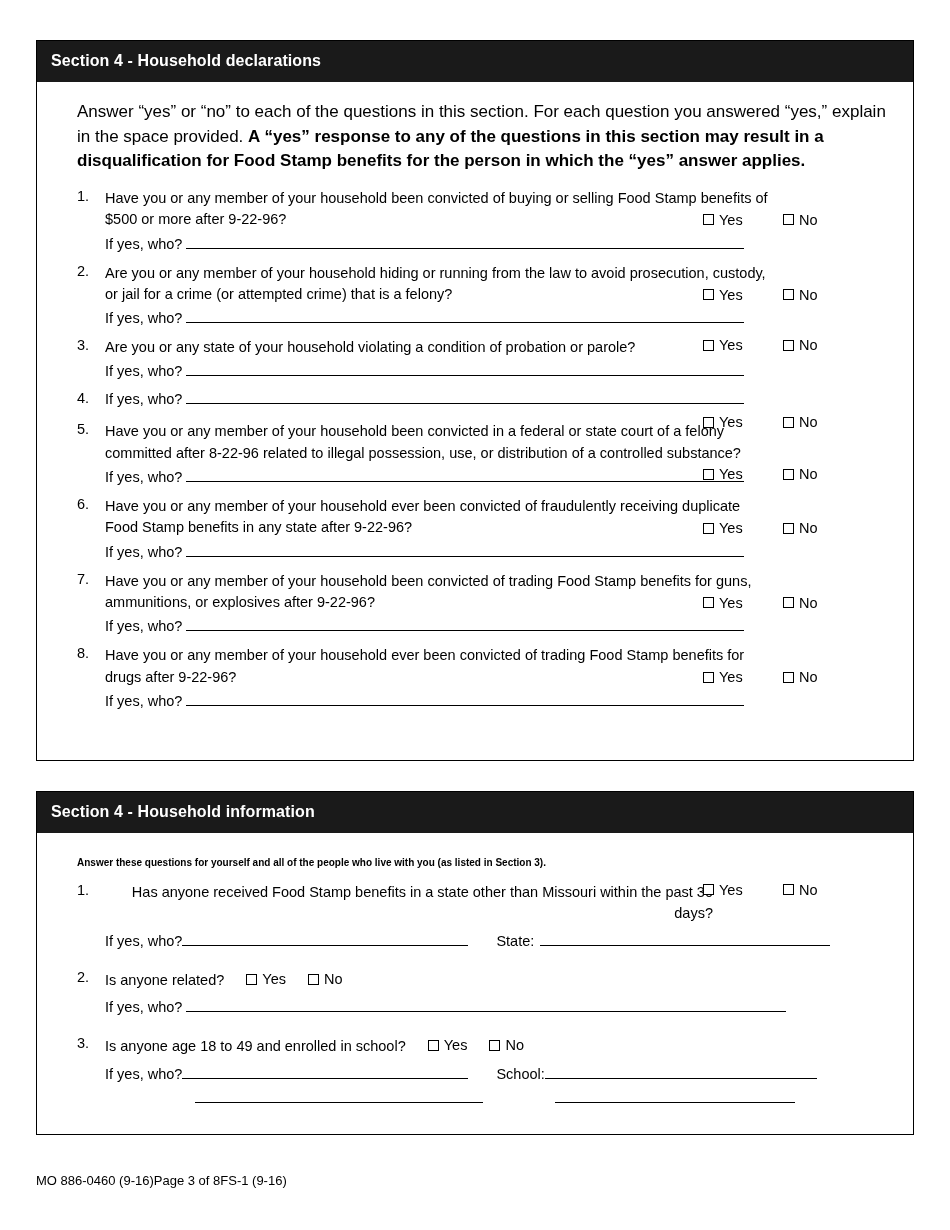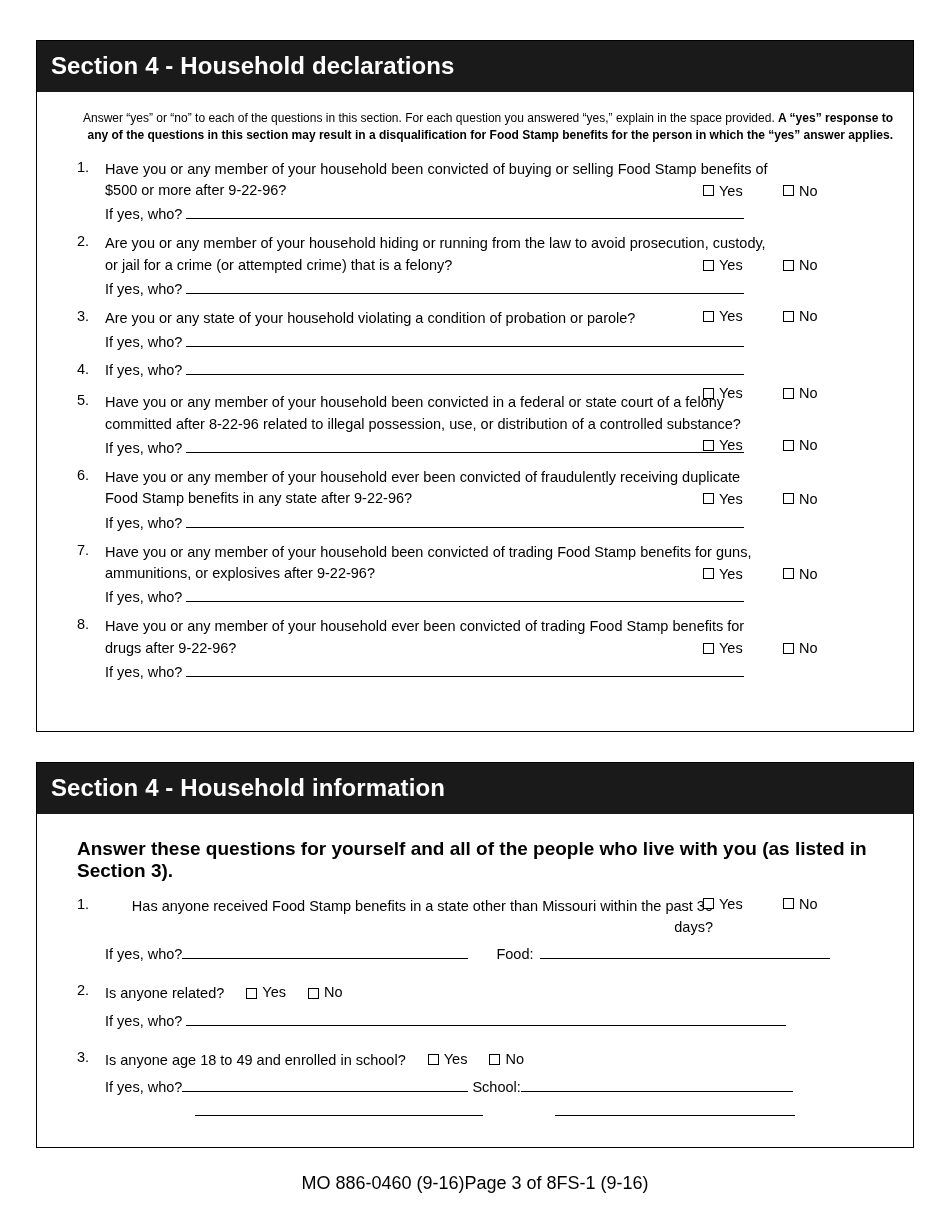--- a/index.html
+++ b/index.html
@@ -24,40 +24,39 @@
   }
   
   .section {
     border: 1px solid #000;
     box-sizing: border-box;
     background: #fff;
   }
   .section-header {
     background: #1a1a1a;
     color: #ffffff;
-    font-size: 24px;
+    font-size: 16px;
     font-weight: bold;
     padding: 11px 14px 12px 14px;
     letter-spacing: 0.1px;
   }
   .section-body {
     padding: 16px 20px 18px 20px;
   }
   
   .intro {
-    font-size: 12px;
+    font-size: 17px;
     line-height: 1.45;
     margin: 2px 0 14px 20px;
     max-width: 855px;
-    text-align: right;
   }
   .intro b { font-weight: bold; }
 
   .sub-instr {
-    font-size: 19px;
+    font-size: 10px;
     font-weight: bold;
     margin: 8px 0 14px 20px;
   }
 
   
   .q {
     position: relative;
     margin: 0 0 11px 0;
     min-height: 20px;
   }
@@ -133,24 +132,24 @@
     margin-top: 7px;
     white-space: nowrap;
   }
   .s5gap { height: 14px; }
 
   
   .footer {
     position: absolute;
     left: 36px;
     right: 36px;
-    bottom: 36px;
+    bottom: 42px;
     display: flex;
-    justify-content: center;
-    font-size: 18px;
+    justify-content: flex-start;
+    font-size: 13px;
   }
   .spacer-between { height: 30px; }
 </style>
 </head>
 <body>
 
 <div class="page">
 
   <div class="section">
     <div class="section-header">Section 4 - Household declarations</div>
@@ -307,21 +306,21 @@
               <span class="cbox"></span>
               <span>Yes</span>
             </div>
           <div class="opt no">
               <span class="cbox"></span>
               <span>No</span>
             </div>
         </div>
         <div class="s5line">
           <span>If yes, who?</span><span class="rule rule-s5a"></span>
-          <span style="margin-left:24px;">Food:</span><span class="rule rule-s5b"></span>
+          <span style="margin-left:24px;">State:</span><span class="rule rule-s5b"></span>
         </div>
       </div>
 
       <div class="s5gap"></div>
 
       <div class="s5row">
         <div class="q-num">2.</div>
         <div class="q-text" style="margin-right:180px;">
           <span>Is anyone related?</span>
           <span class="inline-opt">
@@ -348,21 +347,21 @@
               <span class="cbox"></span>
               <span>Yes</span>
             </span>
           <span class="inline-opt">
               <span class="cbox"></span>
               <span>No</span>
             </span>
         </div>
         <div class="s5line">
           <span>If yes, who?</span><span class="rule rule-s5a"></span>
-          <span style="">School:</span><span class="rule rule-school"></span>
+          <span style="margin-left:24px;">School:</span><span class="rule rule-school"></span>
         </div>
         <div class="s5line" style="margin-left:138px;">
           <span class="rule rule-bottom1" style="margin-left:0;"></span>
           <span class="rule rule-bottom2" style="margin-left:68px;"></span>
         </div>
       </div>
 
     </div>
   </div>
 

